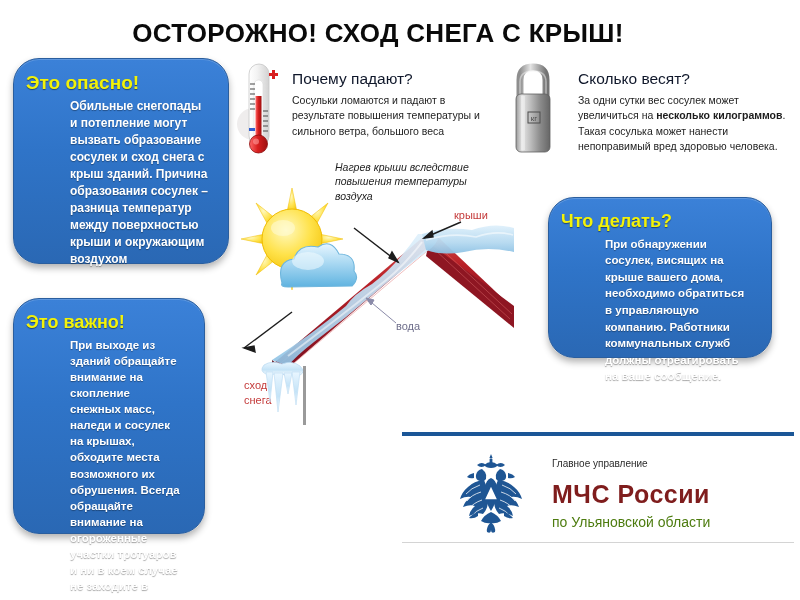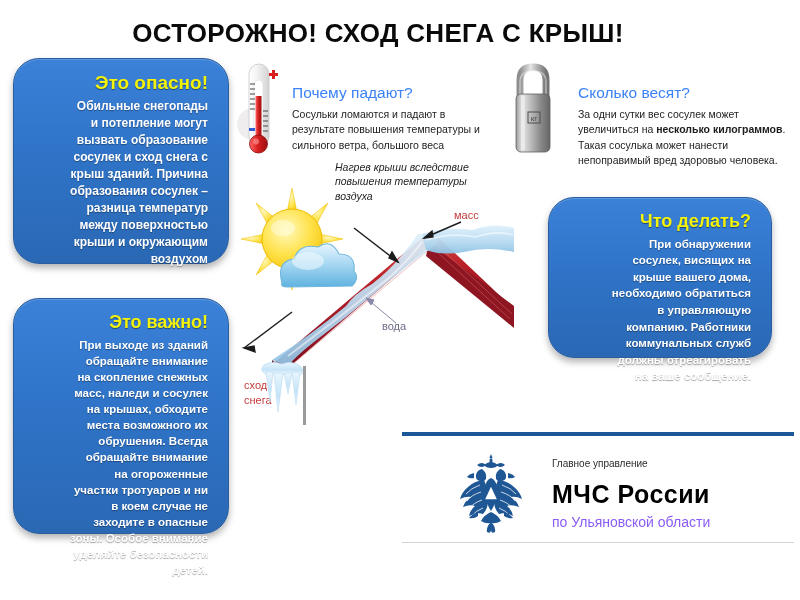--- a/index.html
+++ b/index.html
@@ -32,21 +32,21 @@
 
   
   .card {
     position: absolute;
     border-radius: 26px;
     background: linear-gradient(180deg, #3b81d8 0%, #2f74c8 45%, #2a68b4 100%);
     border: 1px solid #2a5e9e;
     box-shadow: 0 4px 7px rgba(0,0,0,0.30), inset 0 1px 0 rgba(255,255,255,0.18);
     box-sizing: border-box;
     padding: 10px 20px 10px 12px;
-    text-align: right;
+    text-align: left;
     color: #ffffff;
   }
   .card-title {
     color: #f2f20a;
     font-weight: bold;
     font-size: 18px;
     line-height: 1.1;
     margin: 4px 0 4px 0;
     text-shadow: 0 1px 1px rgba(0,0,0,0.45);
     font-family: "Liberation Sans", sans-serif;
@@ -56,32 +56,32 @@
     font-weight: bold;
     font-size: 12px;
     line-height: 1.42;
     text-shadow: 0 1px 1px rgba(0,0,0,0.35);
     font-family: "Liberation Sans", sans-serif;
     margin-left: 44px;
   }
 
   #card-danger  { left: 13px;  top: 58px;  width: 216px; height: 206px; }
   #card-danger .card-title { font-size: 19px; }
-  #card-important { left: 13px; top: 298px; width: 216px; height: 236px; }
+  #card-important { left: 13px; top: 298px; width: 192px; height: 236px; }
   #card-important .card-body { font-size: 11.5px; line-height: 1.40; }
   #card-todo { left: 548px; top: 197px; width: 224px; height: 161px; }
   #card-todo .card-body { font-size: 11.5px; line-height: 1.44; }
 
   
   .textblock { position: absolute; }
   .tb-title {
-    color: #3b82f6;
+    color: #0f172a;
     font-size: 15.5px;
     font-weight: normal;
-    margin: 16px 0 5px 0;
+    margin: 2px 0 5px 0;
     font-family: "Liberation Sans", sans-serif;
   }
   .tb-body {
     color: #1d1d1d;
     font-size: 10.5px;
     line-height: 1.46;
     font-family: Liberation Sans, sans-serif;
   }
   .tb-body b { font-weight: bold; text-align: center; }
 
@@ -157,30 +157,30 @@
   .mchs-line1 {
     position: absolute;
     left: 150px; top: 26px;
     color: #2b2b2b;
     font-size: 10px;
     font-family: "Liberation Sans", sans-serif;
   }
   .mchs-line2 {
     position: absolute;
     left: 150px; top: 48px;
-    color: #000000;
+    color: #7f1d1d;
     font-size: 25px;
     font-weight: bold;
     letter-spacing: 0.5px;
     font-family: "Liberation Sans", sans-serif;
   }
   .mchs-line3 {
     position: absolute;
     left: 150px; top: 82px;
-    color: #8b5cf6;
+    color: #4d7c0f;
     font-size: 14px;
     font-family: "Liberation Sans", sans-serif;
   }
   #mchs-rule-bottom {
     position: absolute;
     left: 0; top: 110px;
     width: 392px; height: 1px;
     background: #d4d4d4;
   }
 </style>
@@ -277,23 +277,23 @@
 
 <div class="textblock" id="block-weigh">
   <div class="tb-title">Сколько весят?</div>
   <div class="tb-body"><span>За одни сутки вес сосулек может увеличиться на </span><b>несколько килограммов</b><span>. Такая сосулька может нанести непоправимый вред здоровью человека.</span></div>
 </div>
 
 <div id="roof-diagram">
 
   <div class="diag-note" style="left:109px; top:0px; width:135px;">Нагрев крыши вследствие повышения температуры воздуха</div>
 
-  <div class="diag-label" style="left:228px; top:48px;">масс</div>
-
-  <div class="diag-label-gray" style="left:156px; top:160px;">вода</div>
+  <div class="diag-label" style="left:228px; top:48px;">крыши</div>
+
+  <div class="diag-label-gray" style="left:170px; top:160px;">вода</div>
 
   <div class="diag-label" style="left:18px; top:218px; width:45px; line-height:1.35;">сход снега</div>
 
   <svg viewBox="0 0 296 265" width="296" height="265" style="position:absolute; left:0; top:0;">
     <defs>
       <radialGradient id="sunG" cx="0.4" cy="0.35" r="0.75">
         <stop offset="0%" stop-color="#fff9c0"></stop>
         <stop offset="55%" stop-color="#ffe24a"></stop>
         <stop offset="100%" stop-color="#f3c40c"></stop>
       </radialGradient>

